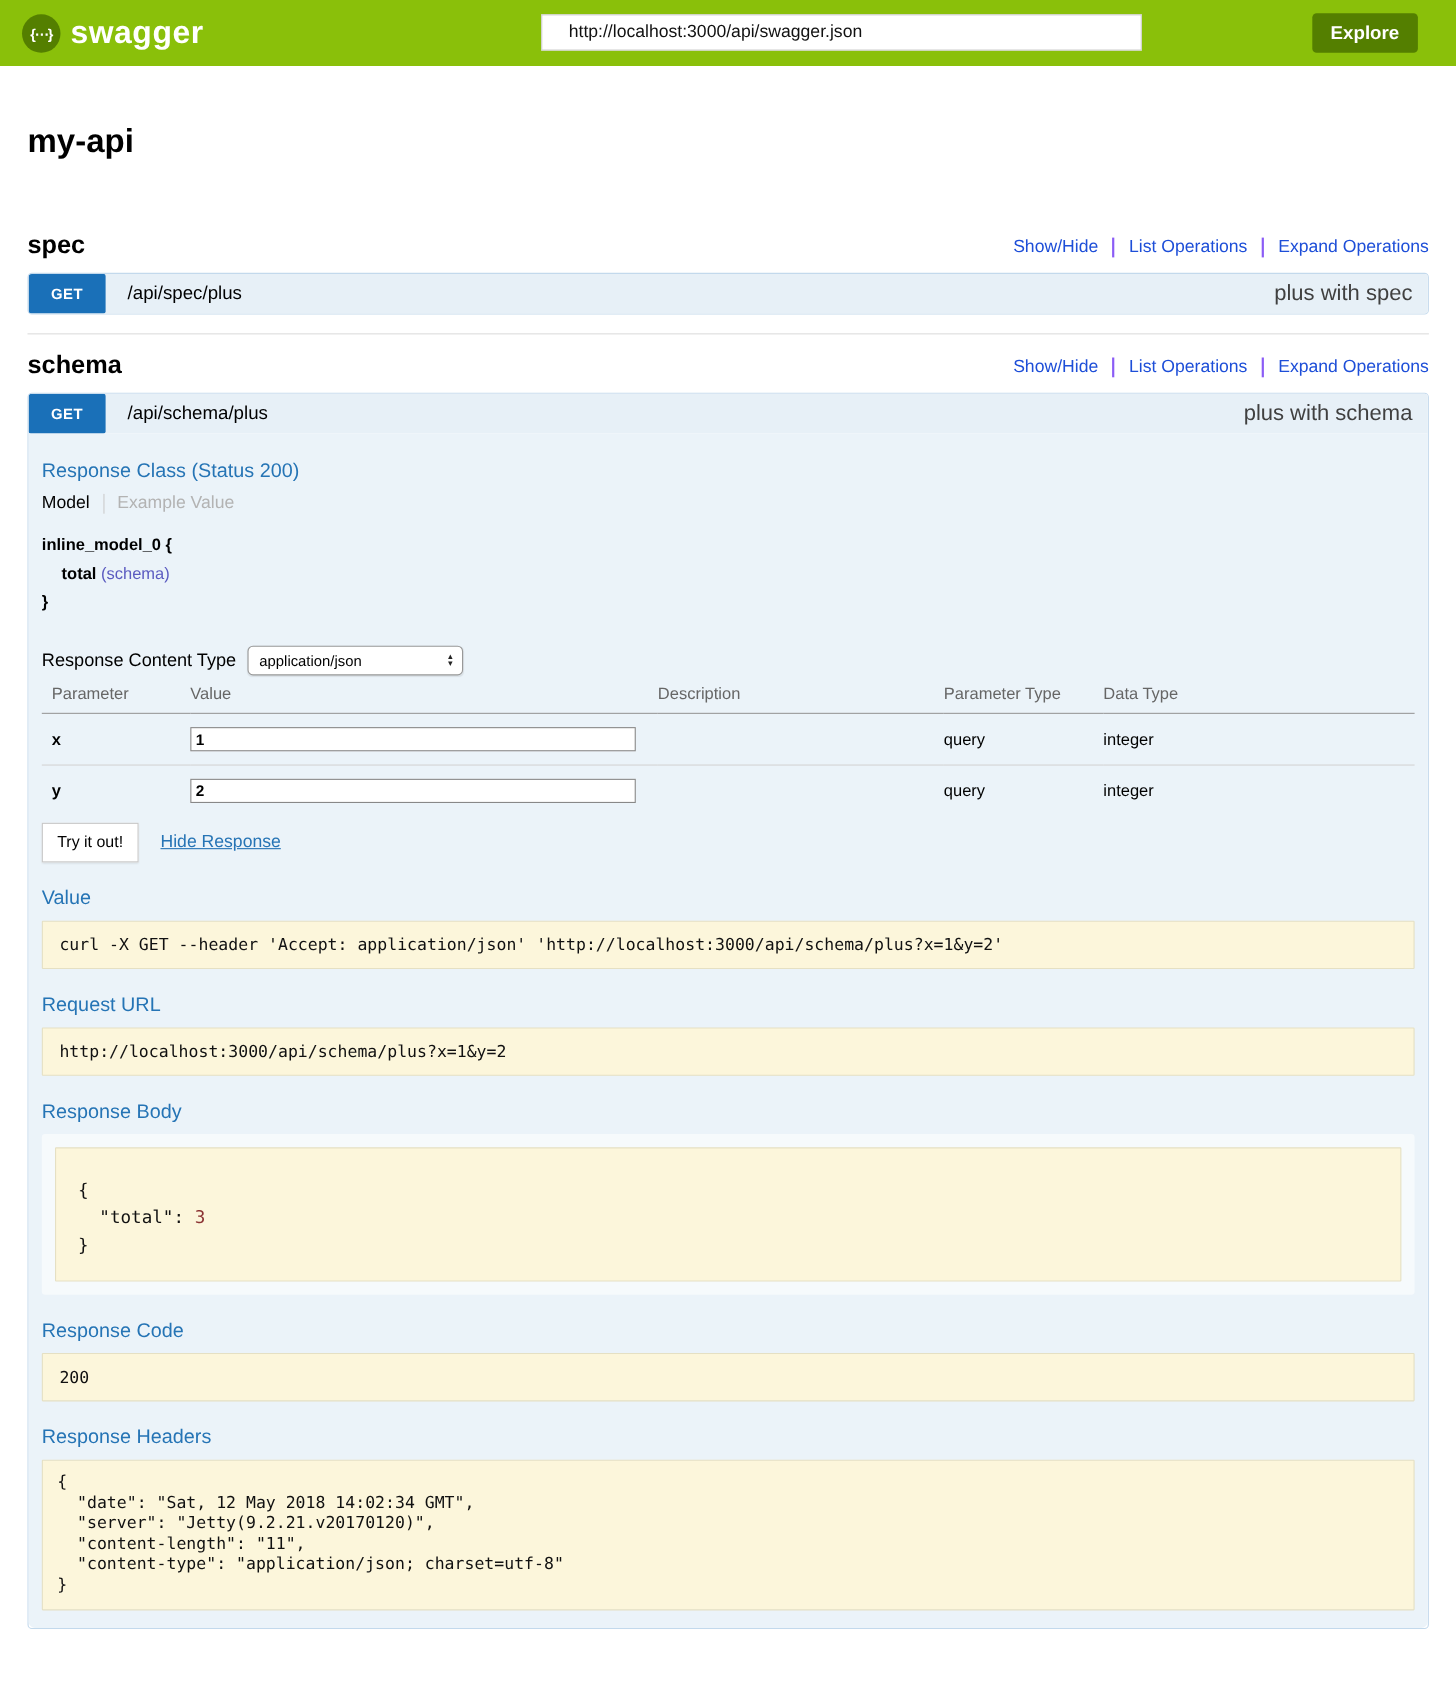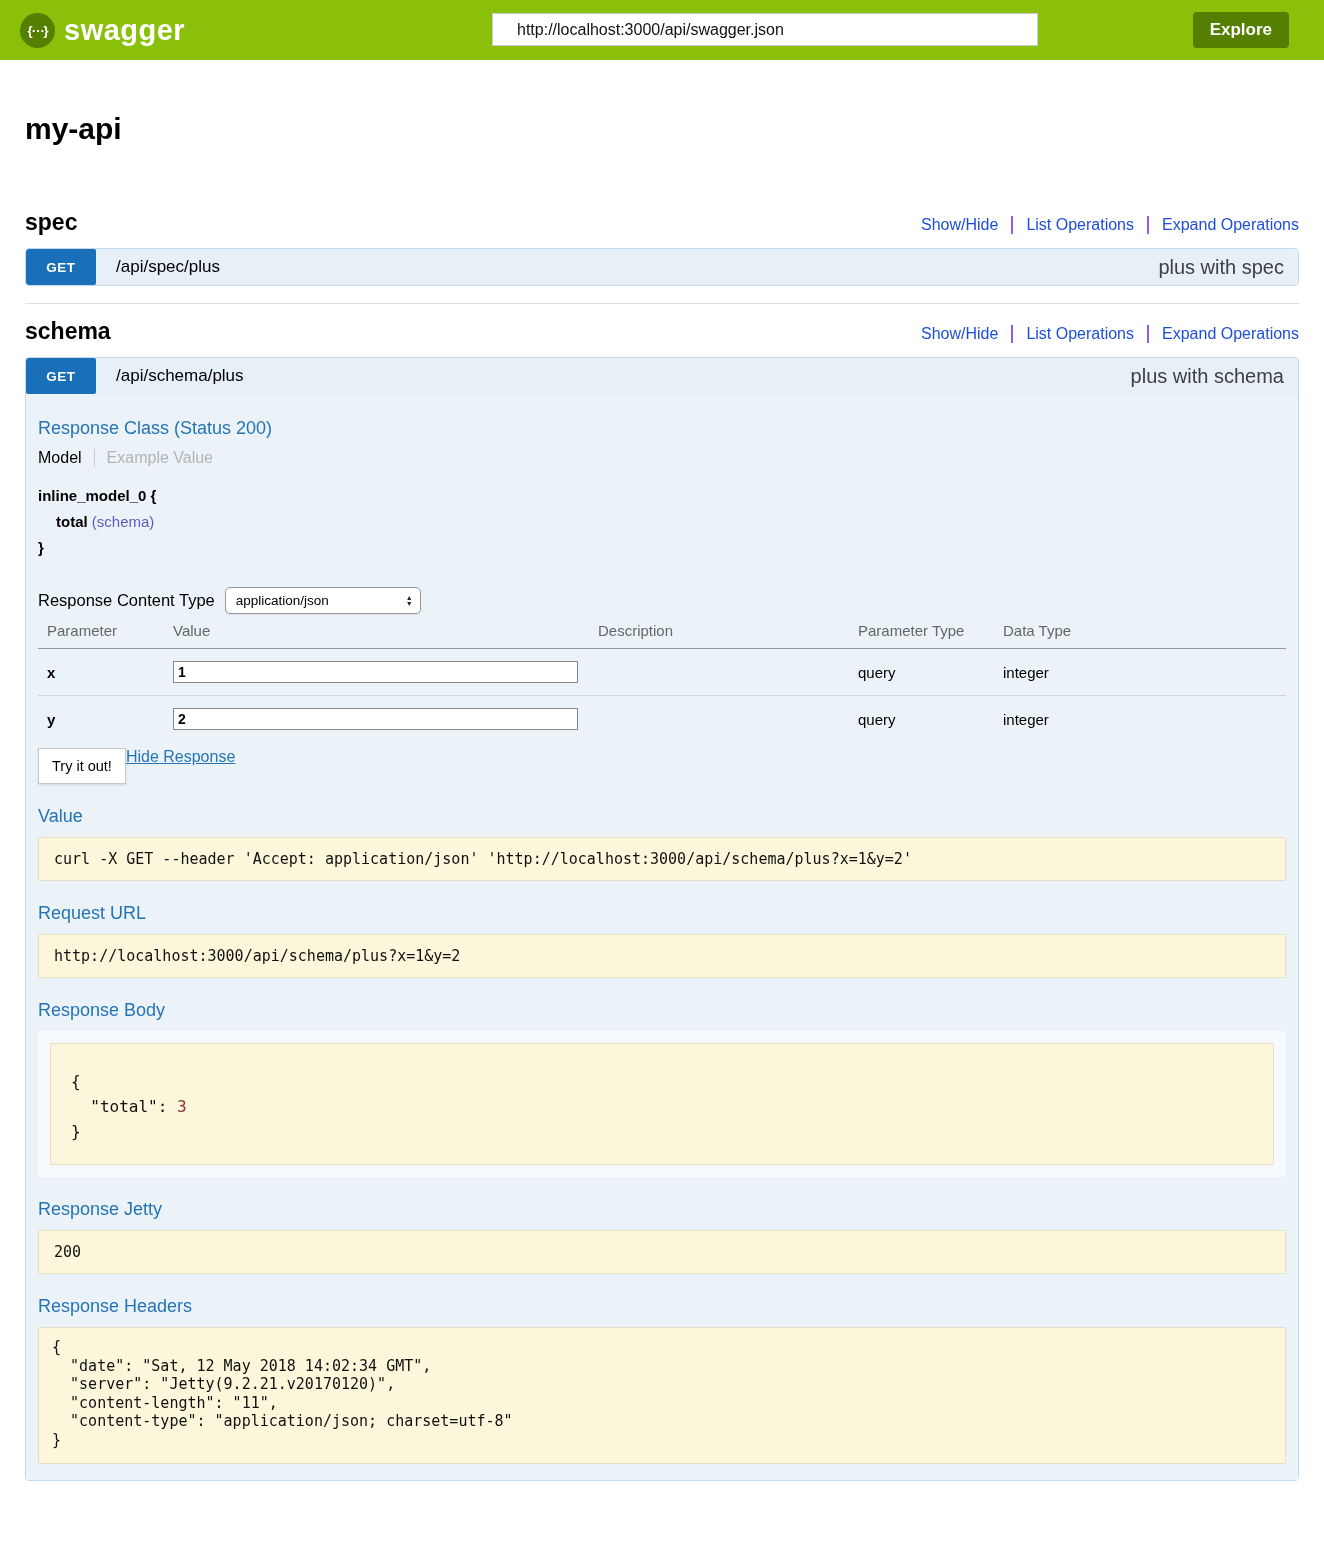--- a/index.html
+++ b/index.html
@@ -104,21 +104,21 @@
   .col-desc { width: 260px; }
   .col-ptype { width: 145px; }
   .params-table td { padding: 12px 0; vertical-align: middle; }
   .params-table tr.sep td { border-bottom: 1px solid #d4d4d4; }
   .param-name { font-weight: bold; }
   .param-input {
     width: 405px; height: 22px; border: 1px solid #888; font-size: 14px;
     font-weight: bold; padding: 0 4px; font-family: "Liberation Sans", sans-serif;
   }
 
-  .try-row { margin-top: 6px; display: flex; }
+  .try-row { margin-top: 6px; display: flex; align-items: center; gap: 20px; }
   .try-btn {
     background: #fff; border: 1px solid #c8c8c8; padding: 9px 13px;
     font-size: 14.5px; cursor: pointer; box-shadow: 0 1px 2px rgba(0,0,0,0.12);
     font-family: "Liberation Sans", sans-serif; color: #000;
   }
   .hide-response { color: #2674b5; text-decoration: underline; font-size: 16px; cursor: pointer; }
 
   
   pre.code {
     background: #fcf6db; border: 1px solid #e5e0c3; margin: 0;
@@ -252,21 +252,21 @@
       <h4 class="content-heading">Request URL</h4>
       <pre class="code">http://localhost:3000/api/schema/plus?x=1&amp;y=2</pre>
 
       <h4 class="content-heading">Response Body</h4>
       <div class="body-wrap">
         <pre class="code json-body"><span>{
   "total": </span><span class="json-num">3</span><span>
 }</span></pre>
       </div>
 
-      <h4 class="content-heading">Response Jetty</h4>
+      <h4 class="content-heading">Response Code</h4>
       <pre class="code">200</pre>
 
       <h4 class="content-heading">Response Headers</h4>
       <pre class="code headers-block">{
   "date": "Sat, 12 May 2018 14:02:34 GMT",
   "server": "Jetty(9.2.21.v20170120)",
   "content-length": "11",
   "content-type": "application/json; charset=utf-8"
 }</pre>
 

